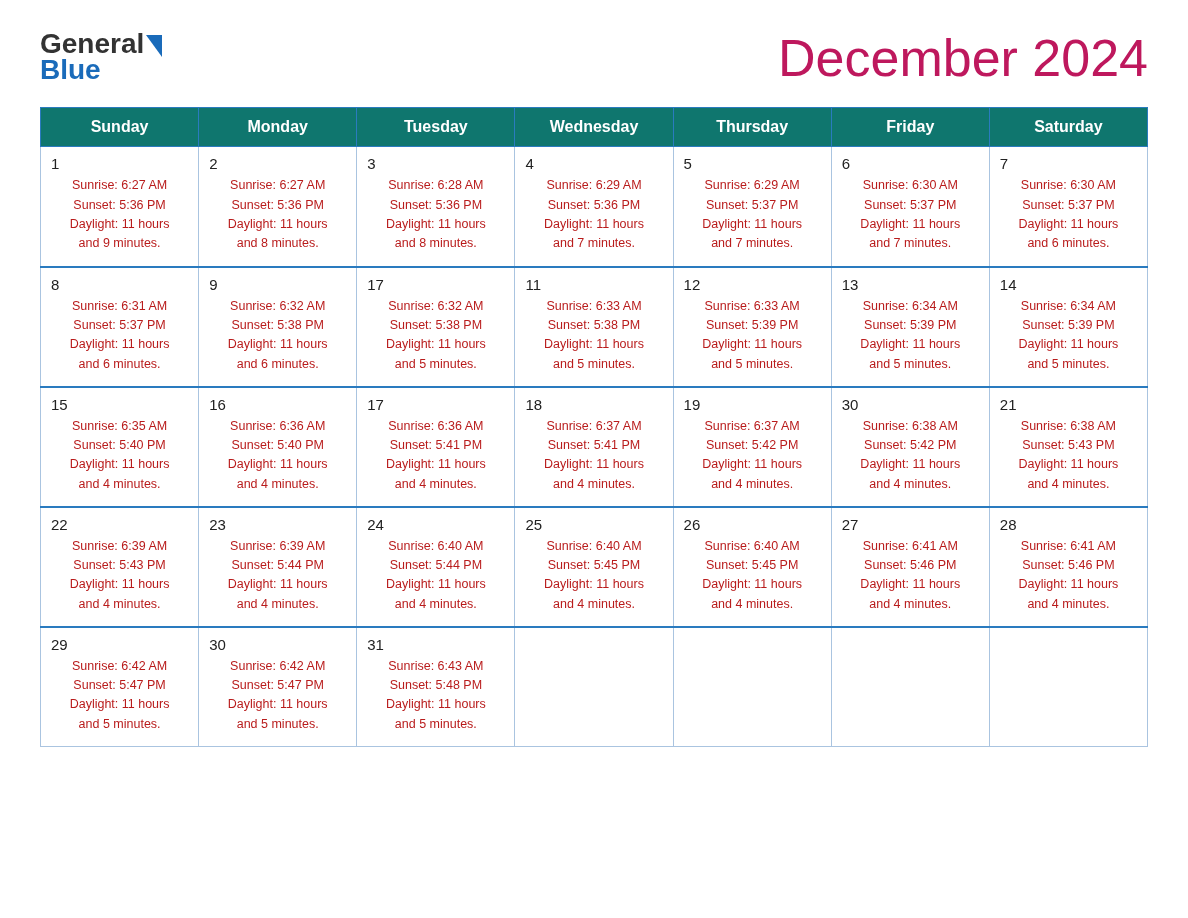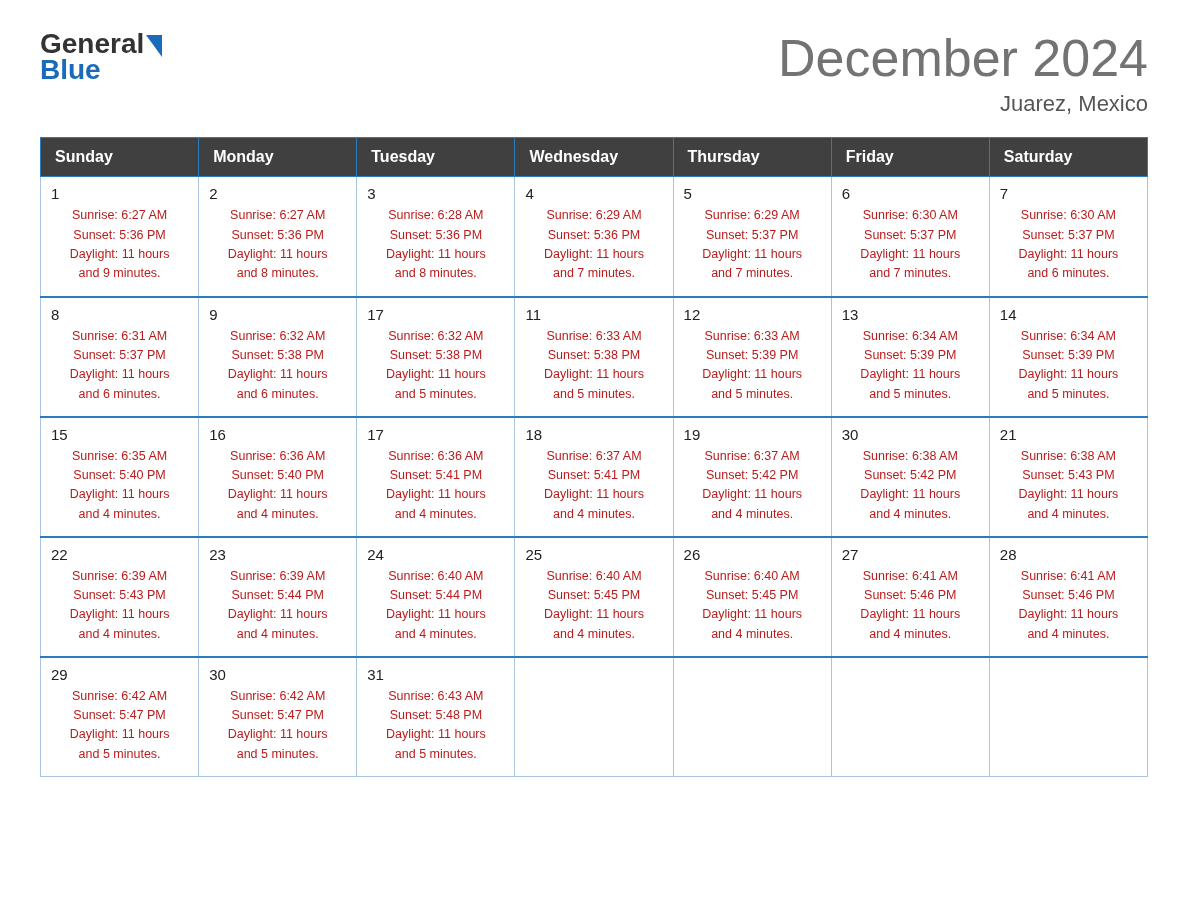--- a/index.html
+++ b/index.html
@@ -45,40 +45,40 @@
       color: #1a6bba;
       line-height: 1;
       margin-top: -2px;
     }
     .title-section {
       text-align: right;
     }
     .month-title {
       font-size: 52px;
       font-weight: normal;
-      color: #737373;
+      color: #be185d;
       line-height: 1.1;
     }
     .location {
       font-size: 22px;
       color: #555;
       margin-top: 4px;
     }
     table {
       width: 100%;
       border-collapse: collapse;
       table-layout: fixed;
     }
     thead th {
-      background-color: #404040;
+      background-color: #0f766e;
       color: #fff;
       font-size: 16px;
       font-weight: bold;
       padding: 10px 14px;
-      text-align: left;
+      text-align: center;
       border: 1px solid #2a7bbf;
     }
     tbody td {
       vertical-align: top;
       padding: 8px 10px;
       border: 1px solid #aac4e0;
       font-size: 13px;
       color: #222;
       min-height: 100px;
       height: 120px;
@@ -112,21 +112,20 @@
 <div class="header">
   <div class="logo-wrapper">
     <div class="logo-line1">
       <span class="logo-text">General</span>
       <div class="logo-triangle"></div>
     </div>
     <div class="logo-line2">Blue</div>
   </div>
   <div class="title-section">
     <div class="month-title">December 2024</div>
-    <div class="location">Juarez, Mexico</div>
   </div>
 </div>
 
 <table>
   <thead>
     <tr>
       <th>Sunday</th>
       <th>Monday</th>
       <th>Tuesday</th>
       <th>Wednesday</th>

